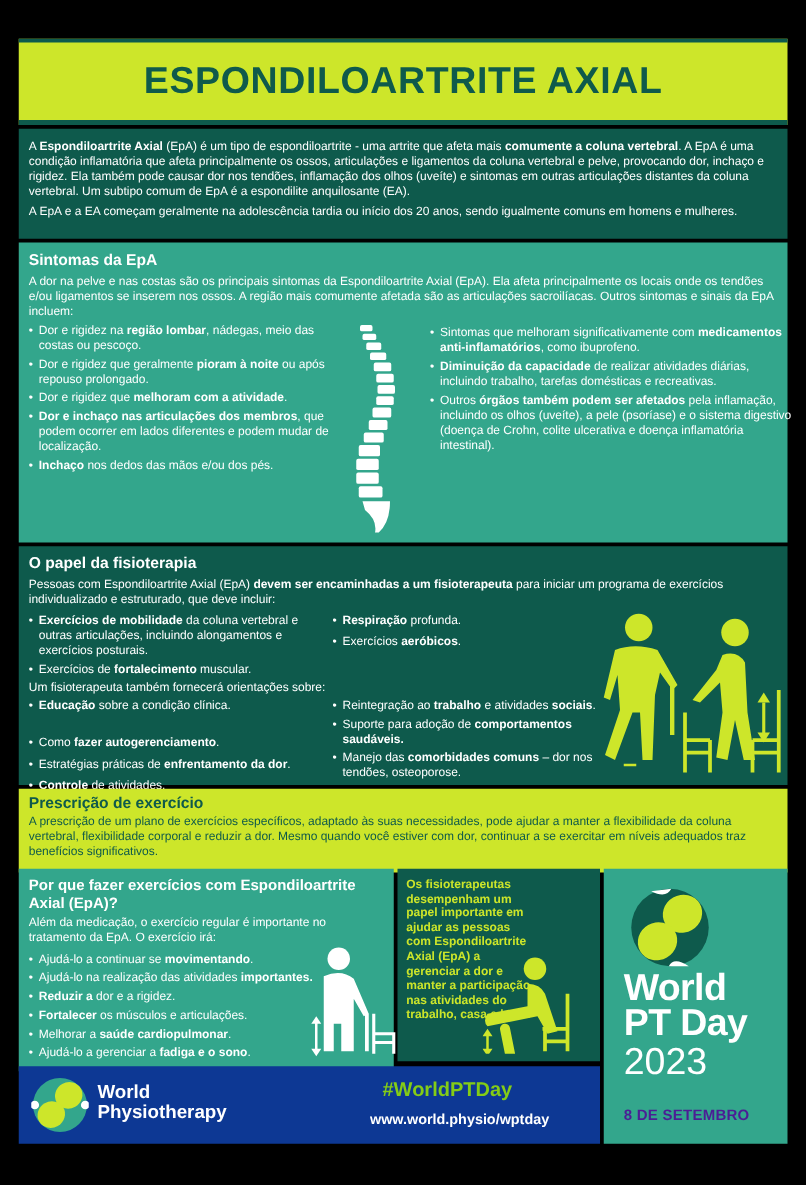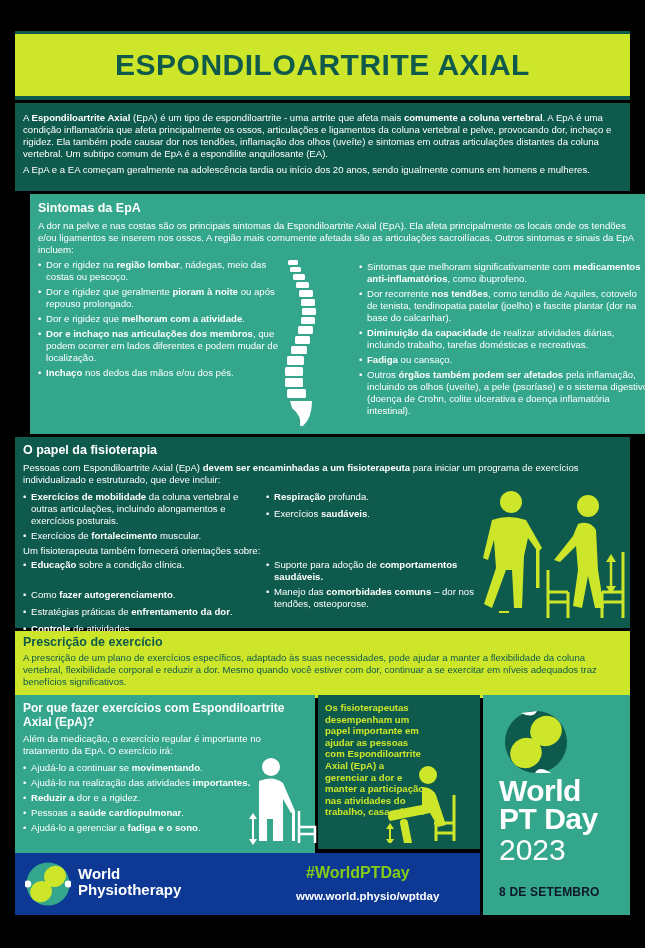--- a/index.html
+++ b/index.html
@@ -13,41 +13,41 @@
   b { font-weight: 700; }
   .txt { font-size: 9.6px; line-height: 12px; }
   .h { font-weight: 700; font-size: 12.5px; line-height: 15px; margin-bottom: 4px; }
   ul.bl { list-style: none; }
   ul.bl li { position: relative; padding-left: 8px; font-size: 9.6px; line-height: 12px; margin-bottom: 3px; }
   ul.bl li::before { content: "\2022"; position: absolute; left: 0; top: 0; }
   .hdr { left: 15px; top: 31px; width: 615px; height: 69px; border-top: 3px solid #0e5a4c; border-bottom: 4px solid #0e5a4c; display: flex; align-items: center; justify-content: center; }
   .hdr h1 { font-size: 30px; font-weight: 700; letter-spacing: 0.5px; color: #0f5a4b; }
   .intro { left: 15px; top: 103px; width: 615px; height: 88px; padding: 9px 8px 0 8px; }
   .intro p { margin-bottom: 4px; }
-  .sym { left: 15px; top: 194px; width: 615px; height: 240px; padding: 7px 8px 0 8px; margin-left: 15px; }
+  .sym { left: 15px; top: 194px; width: 615px; height: 240px; padding: 7px 8px 0 8px; }
   .sym .cols { position: relative; margin-top: 3px; }
   .sym .col1 { position: absolute; left: 0; top: 0; width: 255px; }
   .sym .col2 { position: absolute; left: 321px; top: 2px; width: 290px; }
   .spine { position: absolute; left: 270px; top: 258px; }
   .pt { left: 15px; top: 437px; width: 615px; height: 191px; padding: 6px 8px 0 8px; }
   .pt .row { position: relative; height: 54px; }
   .pt .row2 { position: relative; height: 72px; margin-top: 2px; }
   .pt .a { position: absolute; left: 0; top: 0; width: 230px; }
   .pt .b { position: absolute; left: 243px; top: 0; width: 230px; }
   .figs { position: absolute; left: 478px; top: 490px; }
   .rx { left: 15px; top: 631px; width: 615px; height: 67px; padding: 4px 8px 0 8px; }
   .why { left: 15px; top: 695px; width: 300px; height: 162px; padding: 6px 8px 0 8px; }
   .why .h { font-size: 12px; line-height: 14px; }
   .roleq { left: 318px; top: 695px; width: 162px; height: 154px; padding: 7px 7px; }
   .roleq p { color: #cde62a; font-weight: 700; font-size: 9.6px; line-height: 11.6px; width: 100px; }
   .wptd { left: 483px; top: 695px; width: 147px; height: 220px; padding: 0 0 0 16px; }
   .wptd .w1 { position: absolute; left: 16px; top: 82px; font-size: 30px; font-weight: 700; line-height: 28px; color: #fff; letter-spacing: -0.5px; }
   .wptd .w2 { position: absolute; left: 16px; top: 110px; font-size: 30px; font-weight: 700; line-height: 28px; color: #fff; letter-spacing: -0.5px; }
   .wptd .yr { position: absolute; left: 16px; top: 140px; font-size: 30px; font-weight: 400; line-height: 30px; color: #fff; }
-  .wptd .dt { position: absolute; left: 16px; top: 190px; font-size: 12px; font-weight: 700; color: #0f172a; letter-spacing: 0.2px; text-align: right; }
+  .wptd .dt { position: absolute; left: 16px; top: 190px; font-size: 12px; font-weight: 700; color: #4c1d95; letter-spacing: 0.2px; text-align: right; }
   .banner { left: 15px; top: 853px; width: 465px; height: 62px; }
   .banner .org { position: absolute; left: 63px; top: 13px; font-weight: 700; font-size: 15px; line-height: 16px; color: #fff; }
   .banner .tag { position: absolute; left: 291px; top: 11px; font-weight: 700; font-size: 16px; color: #84cc16; }
   .banner .url { position: absolute; left: 281px; top: 37px; font-weight: 700; font-size: 11.5px; color: #fff; }
 </style>
 </head>
 <body>
 
 <div class="panel lime hdr">
   <h1>ESPONDILOARTRITE AXIAL</h1>
@@ -64,23 +64,21 @@
   <div class="cols">
     <ul class="bl col1">
       <li><span>Dor e rigidez na </span><b>região lombar</b><span>, nádegas, meio das costas ou pescoço.</span></li>
       <li><span>Dor e rigidez que geralmente </span><b>pioram à noite</b><span> ou após repouso prolongado.</span></li>
       <li><span>Dor e rigidez que </span><b>melhoram com a atividade</b><span>.</span></li>
       <li><span></span><b>Dor e inchaço nas articulações dos membros</b><span>, que podem ocorrer em lados diferentes e podem mudar de localização.</span></li>
       <li><span></span><b>Inchaço</b><span> nos dedos das mãos e/ou dos pés.</span></li>
     </ul>
     <ul class="bl col2">
       <li><span>Sintomas que melhoram significativamente com </span><b>medicamentos anti-inflamatórios</b><span>, como ibuprofeno.</span></li>
-      <li><span>Dor recorrente </span><b>nos tendões</b><span>, como tendão de Aquiles, cotovelo de tenista, tendinopatia patelar (joelho) e fascite plantar (dor na base do calcanhar).</span></li>
       <li><span></span><b>Diminuição da capacidade</b><span> de realizar atividades diárias, incluindo trabalho, tarefas domésticas e recreativas.</span></li>
-      <li><span></span><b>Fadiga</b><span> ou cansaço.</span></li>
       <li><span>Outros </span><b>órgãos também podem ser afetados</b><span> pela inflamação, incluindo os olhos (uveíte), a pele (psoríase) e o sistema digestivo (doença de Crohn, colite ulcerativa e doença inflamatória intestinal).</span></li>
     </ul>
   </div>
 </div>
 <svg class="spine" width="60" height="170" viewBox="0 0 60 170">
   <g fill="#fff">
     <rect x="18" y="2" width="10" height="5" rx="1.5"></rect>
     <rect x="20" y="9" width="11" height="5" rx="1.5"></rect>
     <rect x="23" y="16" width="12" height="6" rx="1.5"></rect>
     <rect x="26" y="24" width="13" height="6" rx="1.5"></rect>
@@ -102,32 +100,33 @@
 <div class="panel dark pt">
   <div class="h">O papel da fisioterapia</div>
   <p class="txt" style="margin-bottom:5px;"><span>Pessoas com Espondiloartrite Axial (EpA) </span><b>devem ser encaminhadas a um fisioterapeuta</b><span> para iniciar um programa de exercícios individualizado e estruturado, que deve incluir:</span></p>
   <div class="row">
     <ul class="bl a">
       <li><span></span><b>Exercícios de mobilidade</b><span> da coluna vertebral e outras articulações, incluindo alongamentos e exercícios posturais.</span></li>
       <li><span>Exercícios de </span><b>fortalecimento</b><span> muscular.</span></li>
     </ul>
     <ul class="bl b">
       <li style="margin-bottom:5px;"><span></span><b>Respiração</b><span> profunda.</span></li>
-      <li><span>Exercícios </span><b>saudáveis</b><span>.</span></li>
+      <li><span>Exercícios </span><b>aeróbicos</b><span>.</span></li>
     </ul>
   </div>
   <p class="txt">Um fisioterapeuta também fornecerá orientações sobre:</p>
   <div class="row2">
     <ul class="bl a">
       <li style="margin-bottom:18px;"><span></span><b>Educação</b><span> sobre a condição clínica.</span></li>
       <li style="margin-bottom:5px;"><span>Como </span><b>fazer autogerenciamento</b><span>.</span></li>
       <li style="margin-bottom:5px;"><span>Estratégias práticas de </span><b>enfrentamento da dor</b><span>.</span></li>
       <li><span></span><b>Controle</b><span> de atividades.</span></li>
     </ul>
     <ul class="bl b" style="width:220px;">
+      <li><span>Reintegração ao </span><b>trabalho</b><span> e atividades </span><b>sociais</b><span>.</span></li>
       <li><span>Suporte para adoção de </span><b>comportamentos saudáveis.</b><span></span></li>
       <li><span>Manejo das </span><b>comorbidades comuns</b><span> – dor nos tendões, osteoporose.</span></li>
     </ul>
   </div>
 </div>
 <svg class="figs" width="150" height="135" viewBox="0 0 150 135">
   <g fill="#cde62a" stroke="none">
     <circle cx="33" cy="12" r="11"></circle>
     <path d="M14 30 Q30 24 48 30 L64 58 L60 62 L50 48 L46 66 L44 118 L36 118 L34 80 L28 80 L14 118 L6 114 L18 78 L16 50 L10 70 L5 68 Z"></path>
     <rect x="58" y="58" width="3.5" height="40"></rect>
@@ -151,21 +150,22 @@
   <p class="txt">A prescrição de um plano de exercícios específicos, adaptado às suas necessidades, pode ajudar a manter a flexibilidade da coluna vertebral, flexibilidade corporal e reduzir a dor. Mesmo quando você estiver com dor, continuar a se exercitar em níveis adequados traz benefícios significativos.</p>
 </div>
 
 <div class="panel teal why">
   <div class="h">Por que fazer exercícios com Espondiloartrite Axial (EpA)?</div>
   <p class="txt" style="margin-bottom:5px; width:270px;">Além da medicação, o exercício regular é importante no tratamento da EpA. O exercício irá:</p>
   <ul class="bl">
     <li><span>Ajudá-lo a continuar se </span><b>movimentando</b><span>.</span></li>
     <li><span>Ajudá-lo na realização das atividades </span><b>importantes.</b><span></span></li>
     <li><span></span><b>Reduzir a</b><span> dor e a rigidez.</span></li>
-    <li><span>Pessoas a </span><b>saúde cardiopulmonar</b><span>.</span></li>
+    <li><span></span><b>Fortalecer</b><span> os músculos e articulações.</span></li>
+    <li><span>Melhorar a </span><b>saúde cardiopulmonar</b><span>.</span></li>
     <li><span>Ajudá-lo a gerenciar a </span><b>fadiga e o sono</b><span>.</span></li>
   </ul>
   <svg width="70" height="90" viewBox="0 0 70 90" style="position:absolute; left:232px; top:62px;">
     <g fill="#fff">
       <circle cx="24" cy="10" r="9"></circle>
       <path d="M12 24 Q26 18 36 26 L48 54 L44 56 L36 42 L36 84 L26 84 L26 62 L20 62 L20 84 L12 84 Z"></path>
       <rect x="45" y="54" width="3" height="30"></rect>
     </g>
     <g fill="none" stroke="#fff" stroke-width="2.5">
       <path d="M52 54 L52 86 M52 70 L68 70 L68 86 M52 77 L68 77"></path>

